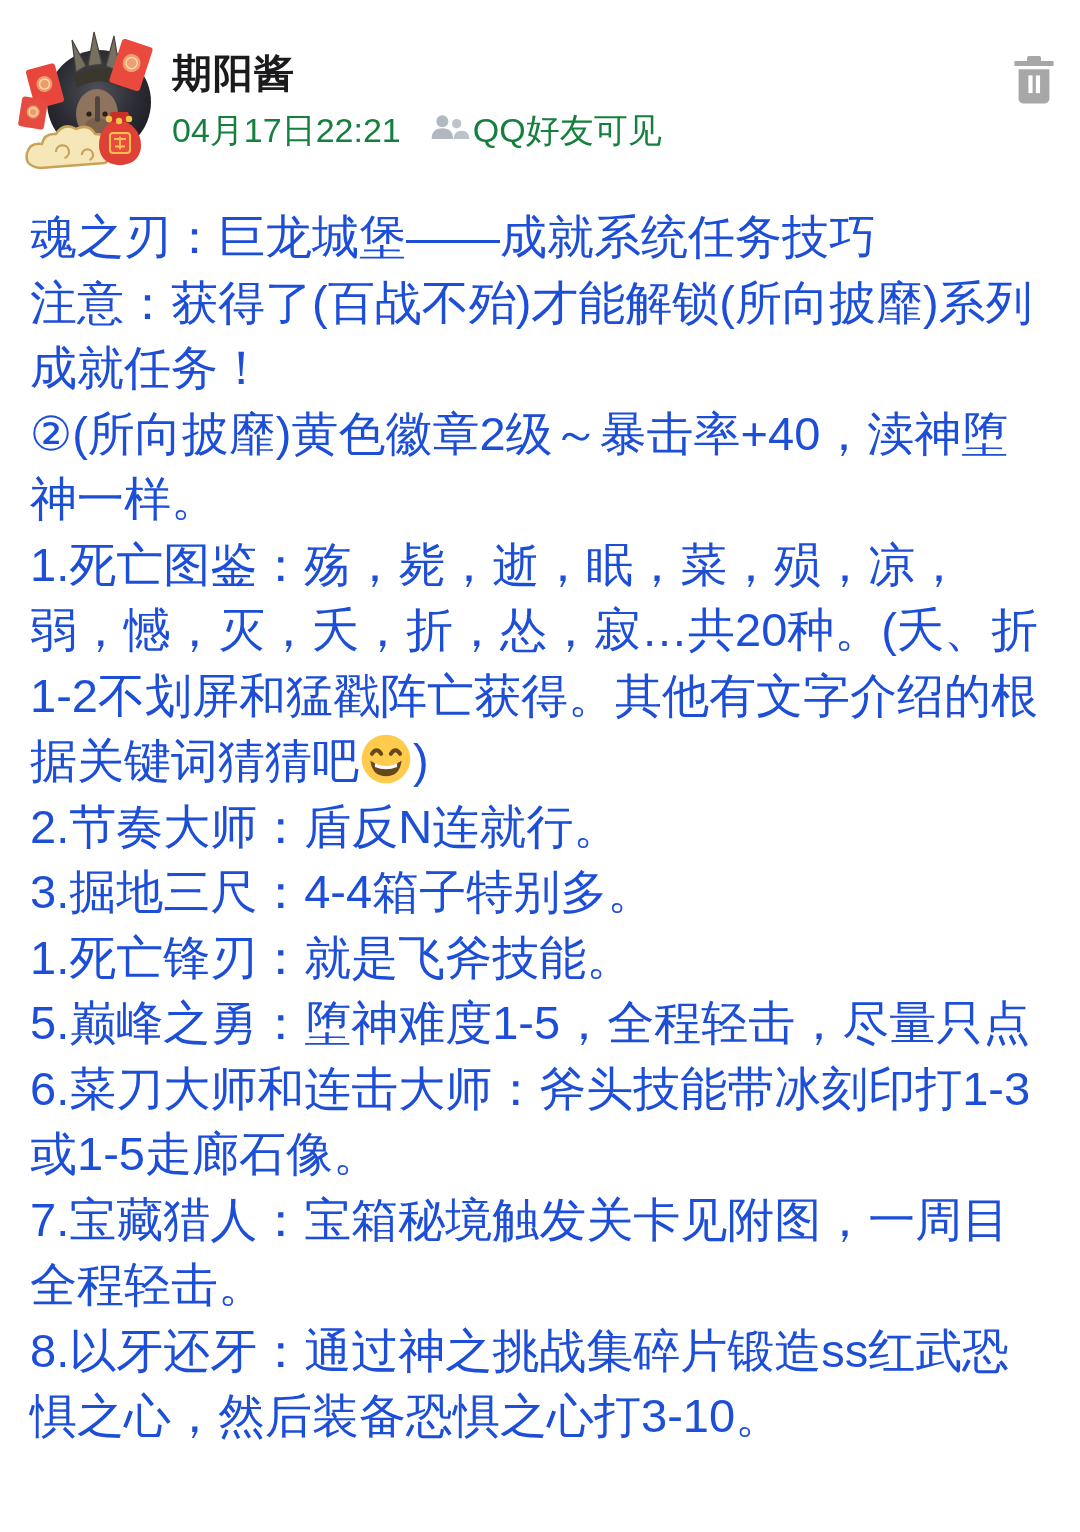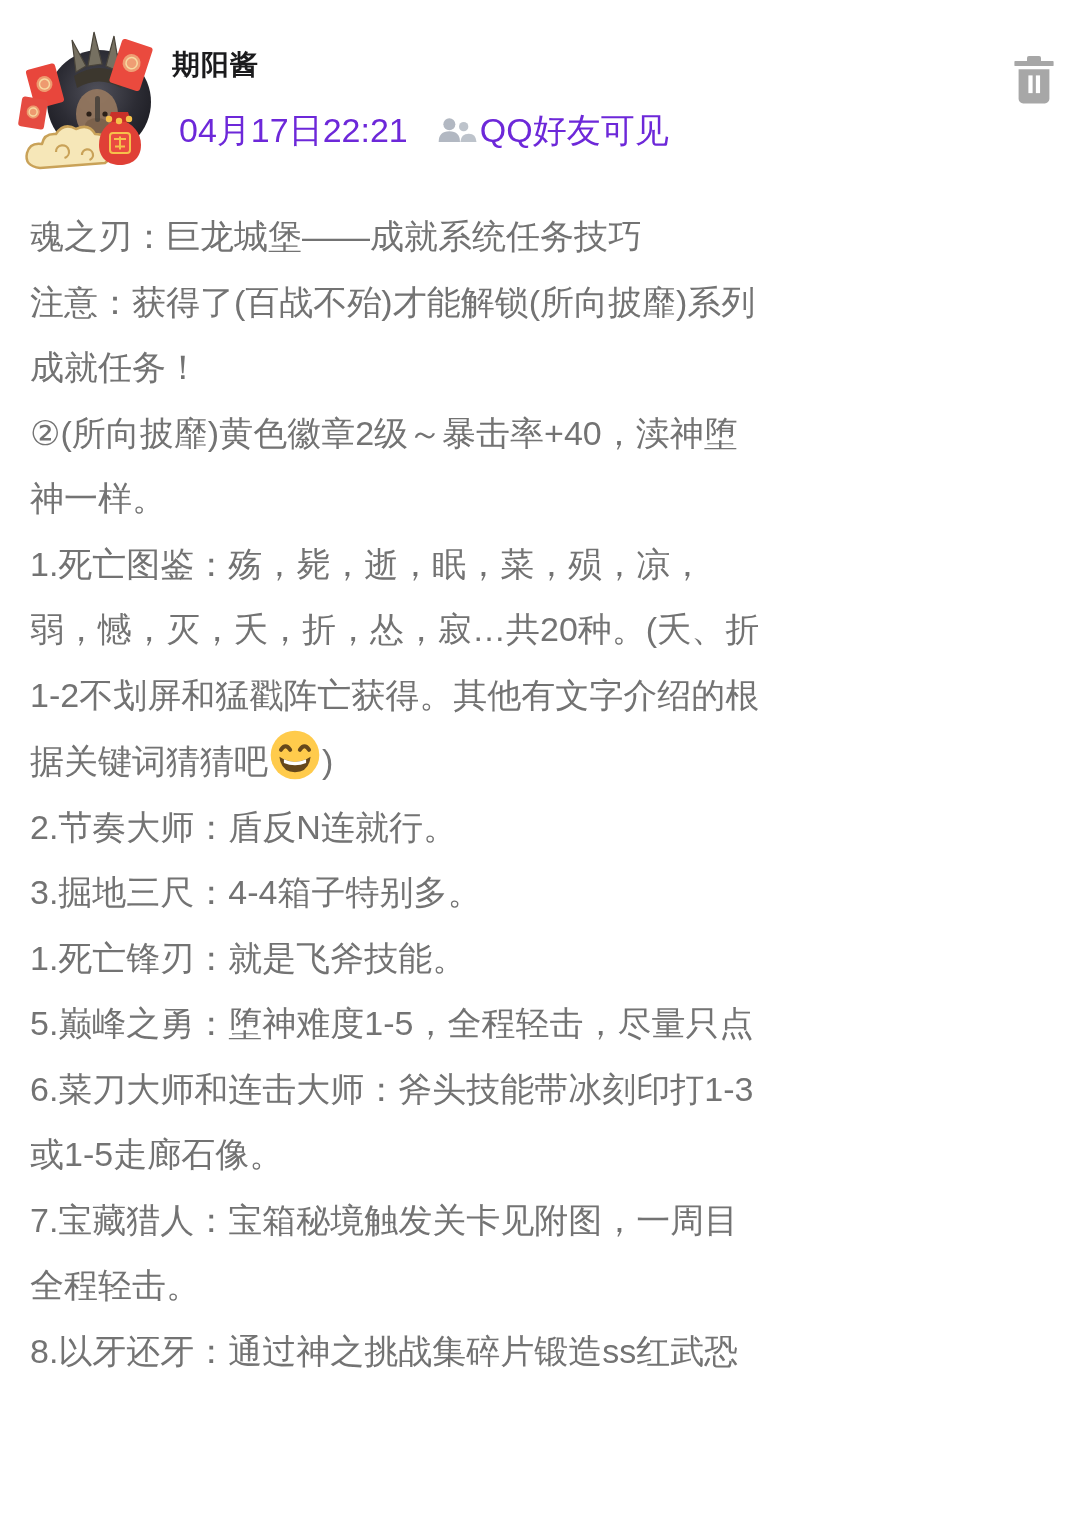--- a/index.html
+++ b/index.html
@@ -9,36 +9,36 @@
     -webkit-font-smoothing:antialiased;
   }
   .page{position:relative;width:1080px;height:1532px;background:#fff}
 
   
   .hdr{position:absolute;left:0;top:0;width:100%;height:180px}
   .avatar{position:absolute;left:14px;top:20px;width:152px;height:152px}
   .avatar svg{display:block;width:152px;height:152px}
   .nick{
     position:absolute;left:172px;top:46px;
-    font-size:28px;font-weight:700;color:#1b1b1d;letter-spacing:1px;
+    font-size:40px;font-weight:700;color:#1b1b1d;letter-spacing:1px;
   }
   .meta{
     position:absolute;left:172px;top:108px;height:46px;
-    display:flex;align-items:center;font-size:34px;color:#6d28d9;margin-left:7px;
+    display:flex;align-items:center;font-size:34px;color:#15803d;
   }
   .meta .time{margin-right:26px}
-  .vis{display:inline-flex;align-items:center}
+  .vis{display:inline-flex;}
   .vis-ic{width:44px;height:40px;margin-right:2px}
   .trash{position:absolute;right:18px;top:52px;width:56px;height:58px;cursor:pointer}
   .trash svg{display:block;width:56px;height:58px}
 
   
   .post{position:absolute;left:30px;top:204px;width:1030px}
   .line{
-    font-size:34px;line-height:65.5px;color:#737373;
+    font-size:47px;line-height:65.5px;color:#1d4ed8;
     white-space:nowrap;letter-spacing:0;
   }
   .emoji{width:54px;height:54px;display:inline-block;vertical-align:-9px}
 </style>
 </head>
 <body>
 
 <div class="page">
 
   <header class="hdr">
@@ -148,15 +148,16 @@
     </svg><span>)</span></div>
       <div class="line"><span>2.节奏大师：盾反N连就行。</span></div>
       <div class="line"><span>3.掘地三尺：4-4箱子特别多。</span></div>
       <div class="line"><span>1.死亡锋刃：就是飞斧技能。</span></div>
       <div class="line"><span>5.巅峰之勇：堕神难度1-5，全程轻击，尽量只点</span></div>
       <div class="line"><span>6.菜刀大师和连击大师：斧头技能带冰刻印打1-3</span></div>
       <div class="line"><span>或1-5走廊石像。</span></div>
       <div class="line"><span>7.宝藏猎人：宝箱秘境触发关卡见附图，一周目</span></div>
       <div class="line"><span>全程轻击。</span></div>
       <div class="line"><span>8.以牙还牙：通过神之挑战集碎片锻造ss红武恐</span></div>
+      <div class="line"><span>惧之心，然后装备恐惧之心打3-10。</span></div>
     </main>
 
 </div>
 
 </body></html>

